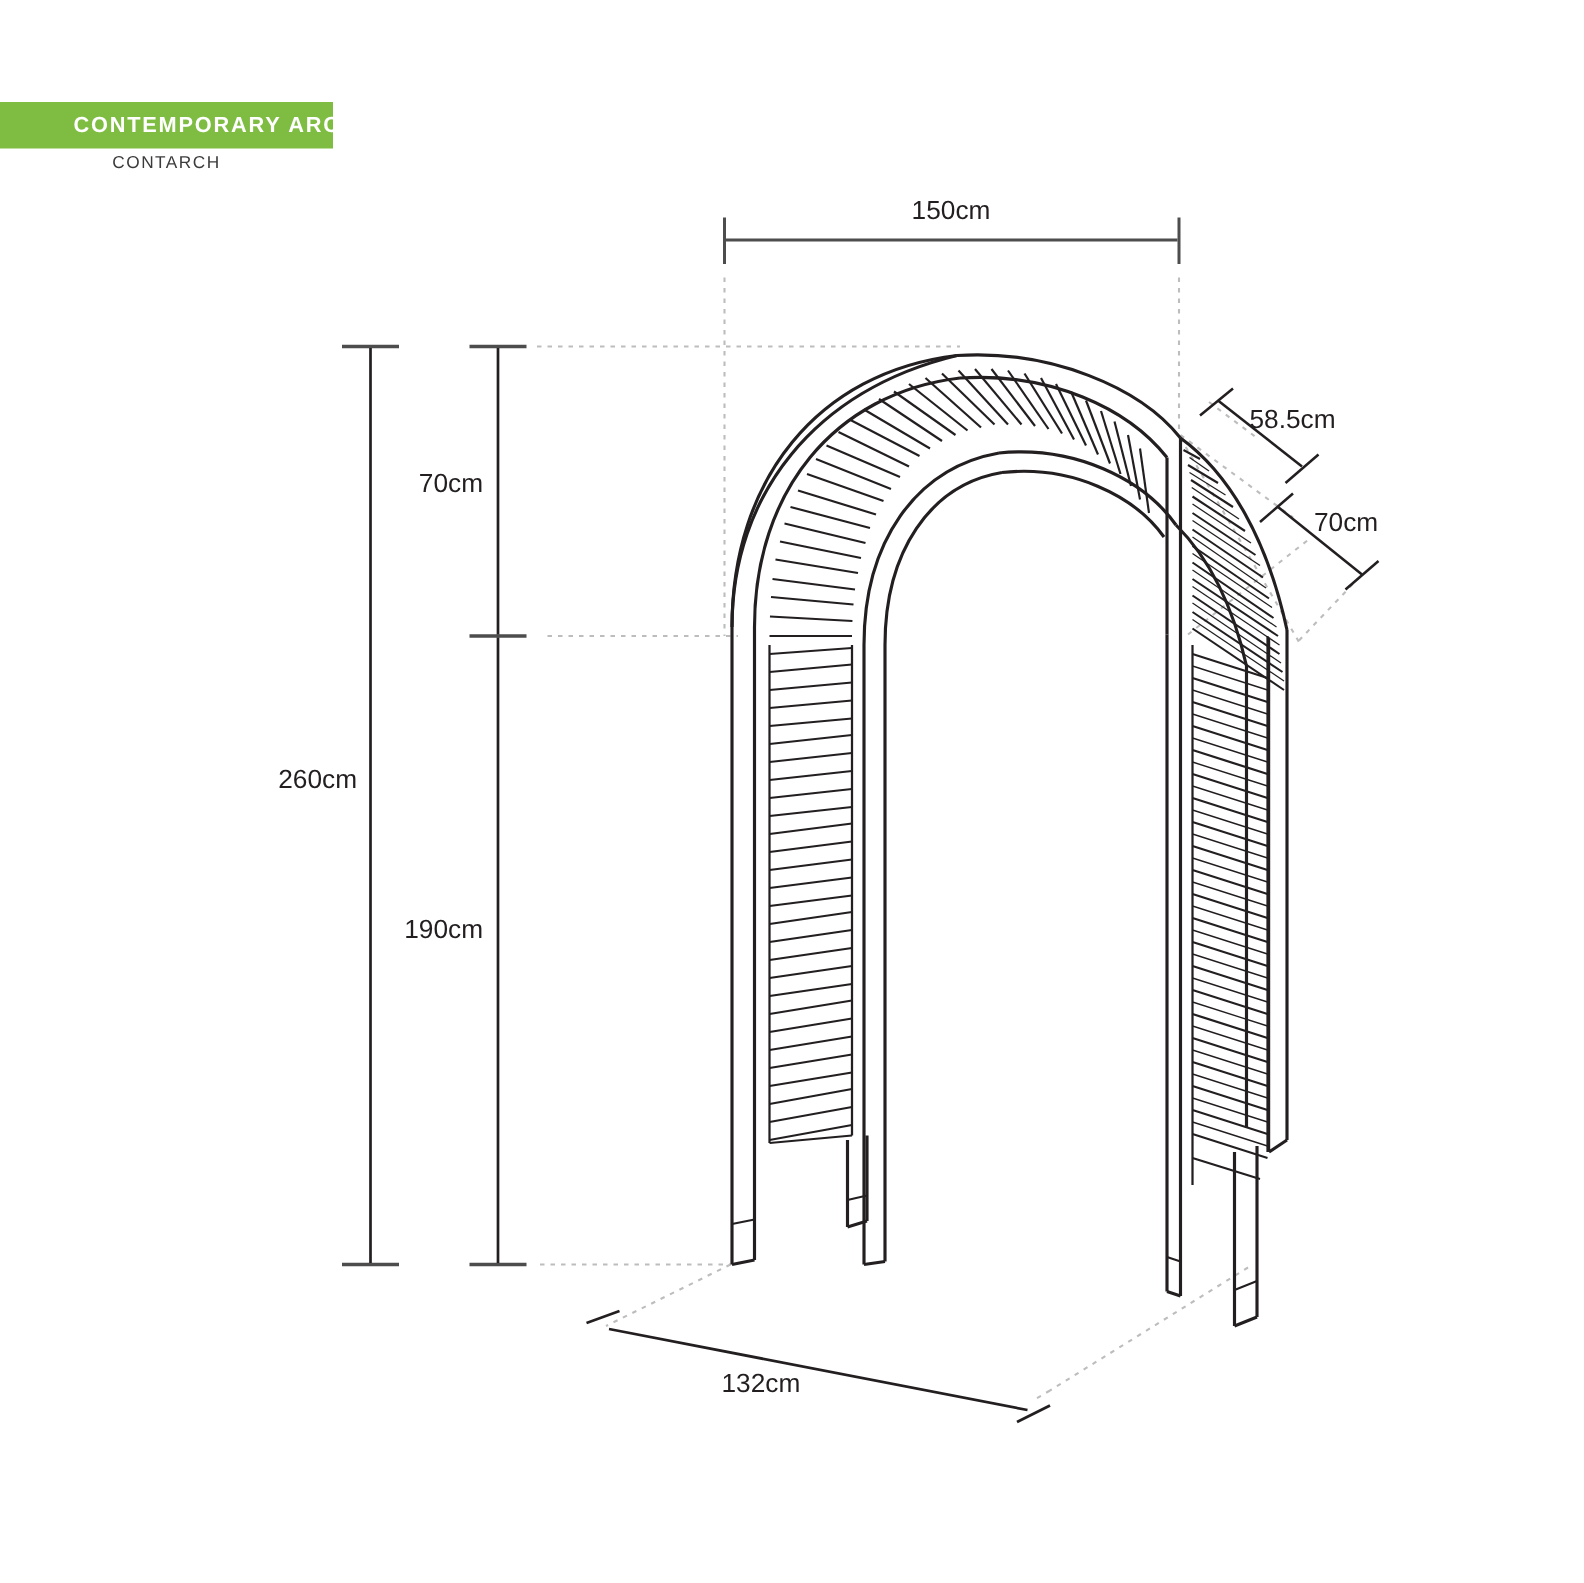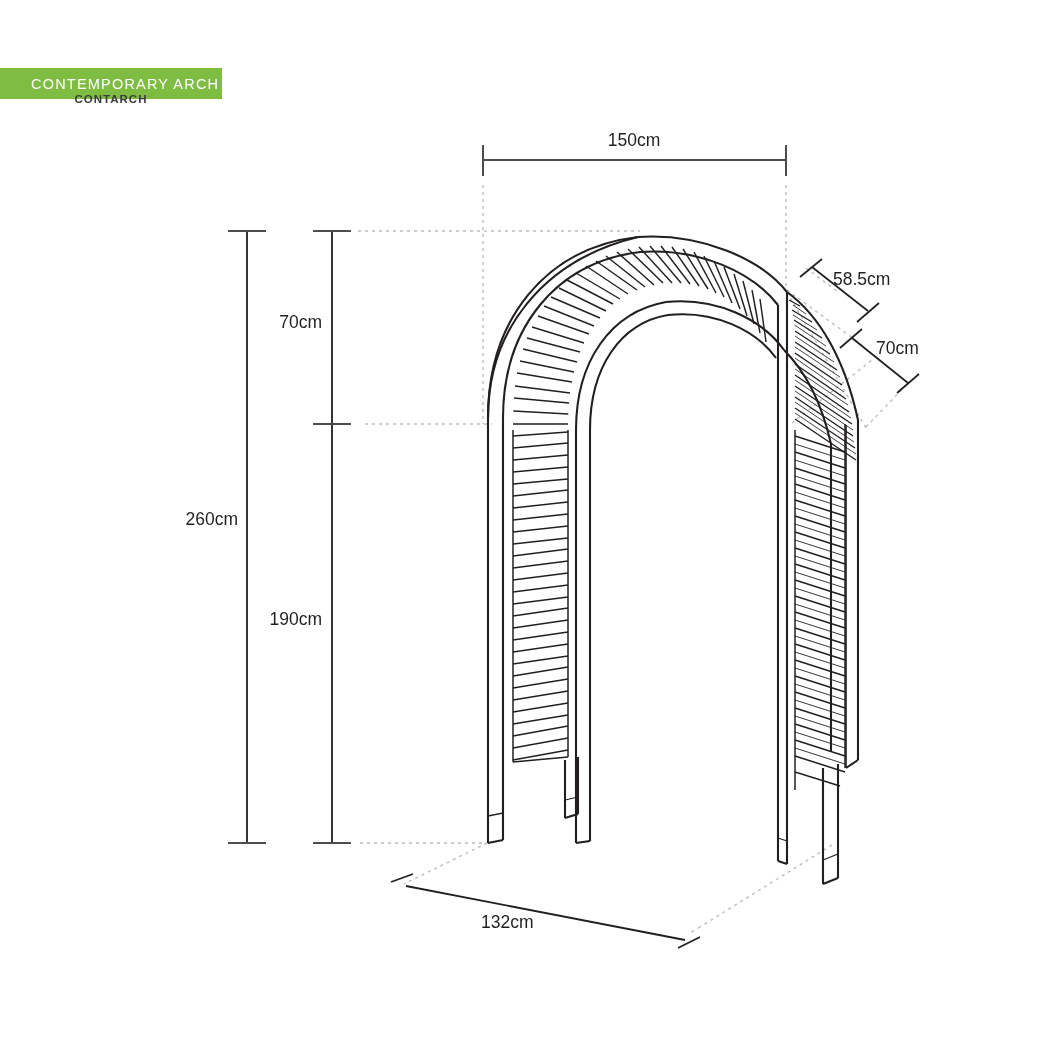--- a/index.html
+++ b/index.html
@@ -31,35 +31,34 @@
     width: 222px;
     height: 31px;
     background: #7fbd42;
     display: flex;
     align-items: center;
   }
   .title-banner .title-text {
     color: #ffffff;
     font-size: 14.5px;
     letter-spacing: 1.2px;
-    font-weight: 400;
-    padding-left: 31px;
+    font-weight: 700;
+    padding-left: 49px;
     white-space: nowrap;
   }
   .sku-label {
     position: absolute;
     left: 0px;
-    top: 93px;
+    top: 103px;
     width: 222px;
     text-align: center;
     font-size: 11.5px;
     letter-spacing: 1.0px;
     color: #3b3b3b;
     white-space: nowrap;
-    font-weight: bold;
   }
   
   #drawing {
     position: absolute;
     left: 0; top: 0;
     width: 1056px;
     height: 1055px;
     display: block;
   }
   .dimtext {

